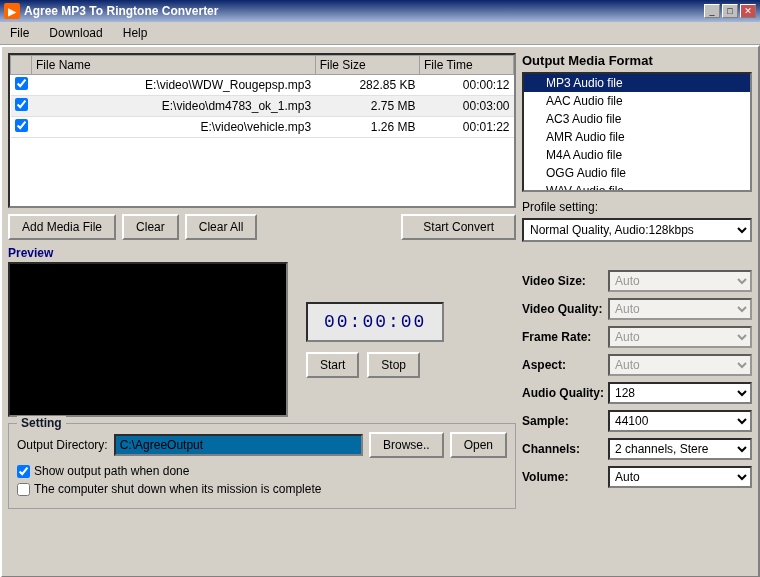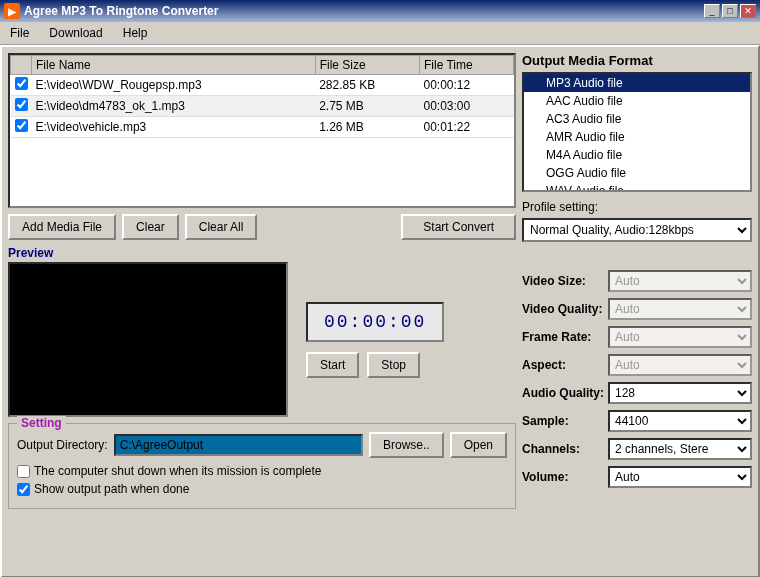--- a/index.html
+++ b/index.html
@@ -111,20 +111,21 @@
       white-space: nowrap;
     }
     tbody tr {
       background: white;
     }
     tbody tr:nth-child(even) { background: #f0f0f0; }
     tbody td {
       border-bottom: 1px solid #e0e0e0;
       padding: 2px 4px;
       vertical-align: middle;
+      text-align: right;
     }
     .checkbox-cell {
       width: 20px; text-align: center;
     }
     input[type=checkbox] { cursor: pointer; }
 
     
     .button-row {
       display: flex;
       gap: 6px;
@@ -194,21 +195,21 @@
     .setting-section {
       border: 1px solid #a0a0a0;
       padding: 8px;
       position: relative;
     }
     .setting-legend {
       position: absolute;
       top: -8px; left: 8px;
       background: #d4d0c8;
       padding: 0 4px;
-      color: #a21caf;
+      color: #0f172a;
       font-weight: bold;
       font-size: 12px;
     }
     .setting-row {
       display: flex;
       align-items: center;
       gap: 6px;
       margin-bottom: 6px;
     }
     .setting-row:last-child { margin-bottom: 0; }
@@ -389,26 +390,26 @@
 
     <div class="setting-section">
       <span class="setting-legend">Setting</span>
       <div class="setting-row">
         <span class="setting-label">Output Directory:</span>
         <input type="text" class="setting-input" value="C:\AgreeOutput" style="">
         <button class="btn">Browse..</button>
         <button class="btn">Open</button>
       </div>
       <div class="checkbox-row">
+        <input type="checkbox" id="chk1" checked="" style="">
+        <label for="chk1">Show output path when done</label>
+      </div>
+      <div class="checkbox-row">
         <input type="checkbox" id="chk2" style="">
         <label for="chk2">The computer shut down when its mission is complete</label>
-      </div>
-      <div class="checkbox-row">
-        <input type="checkbox" id="chk1" checked="" style="">
-        <label for="chk1">Show output path when done</label>
       </div>
     </div>
 
   </div>
 
   <div class="right-panel">
 
     <div>
       <div class="right-section-title">Output Media Format</div>
       <div class="format-list" id="format-list-container">

